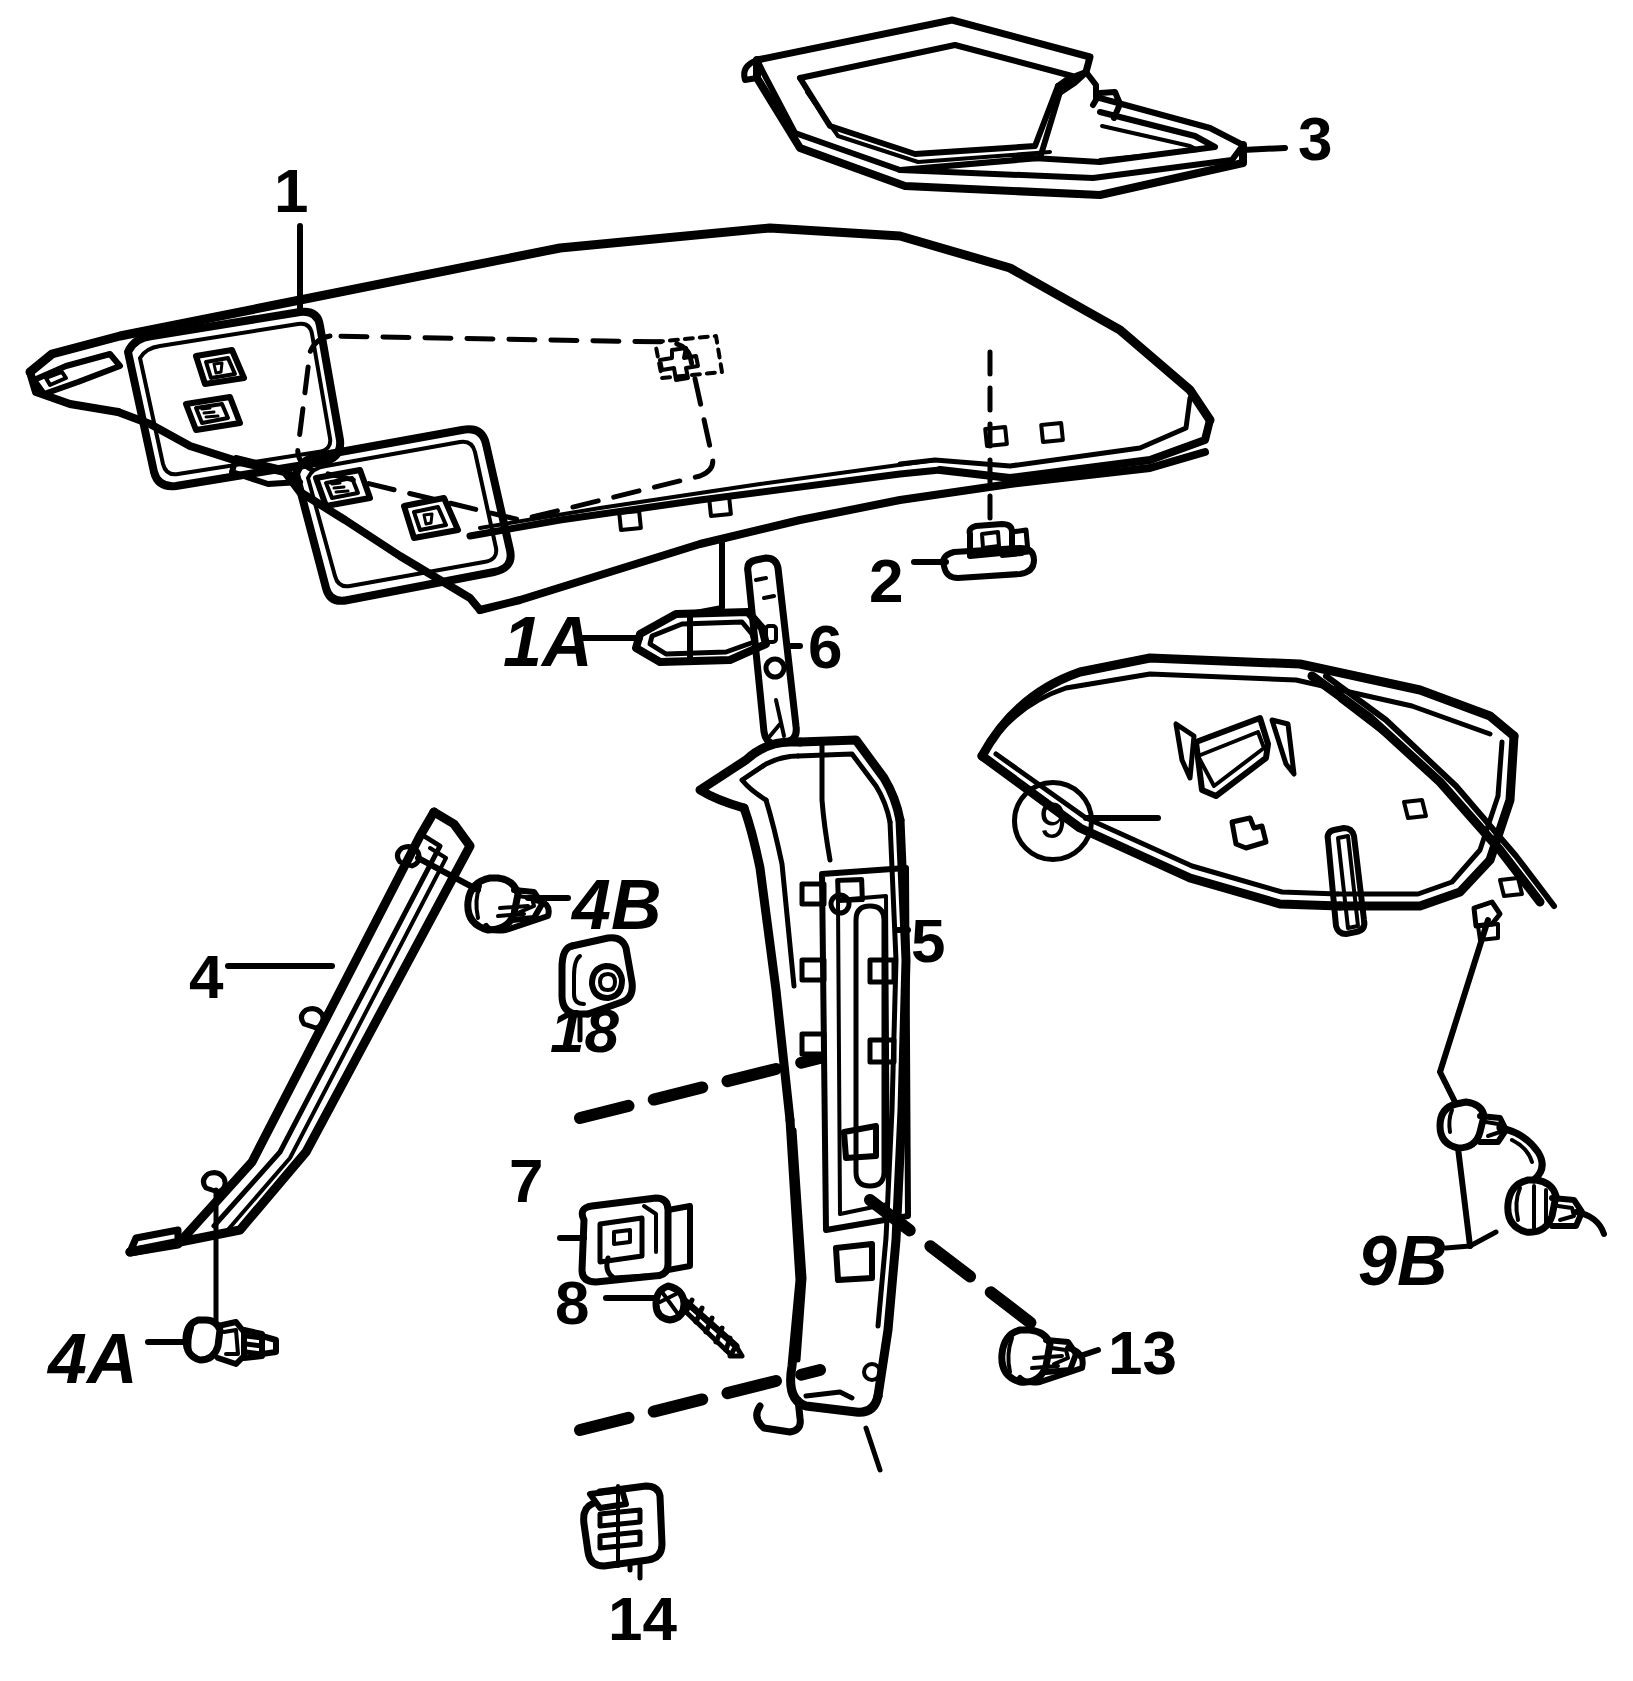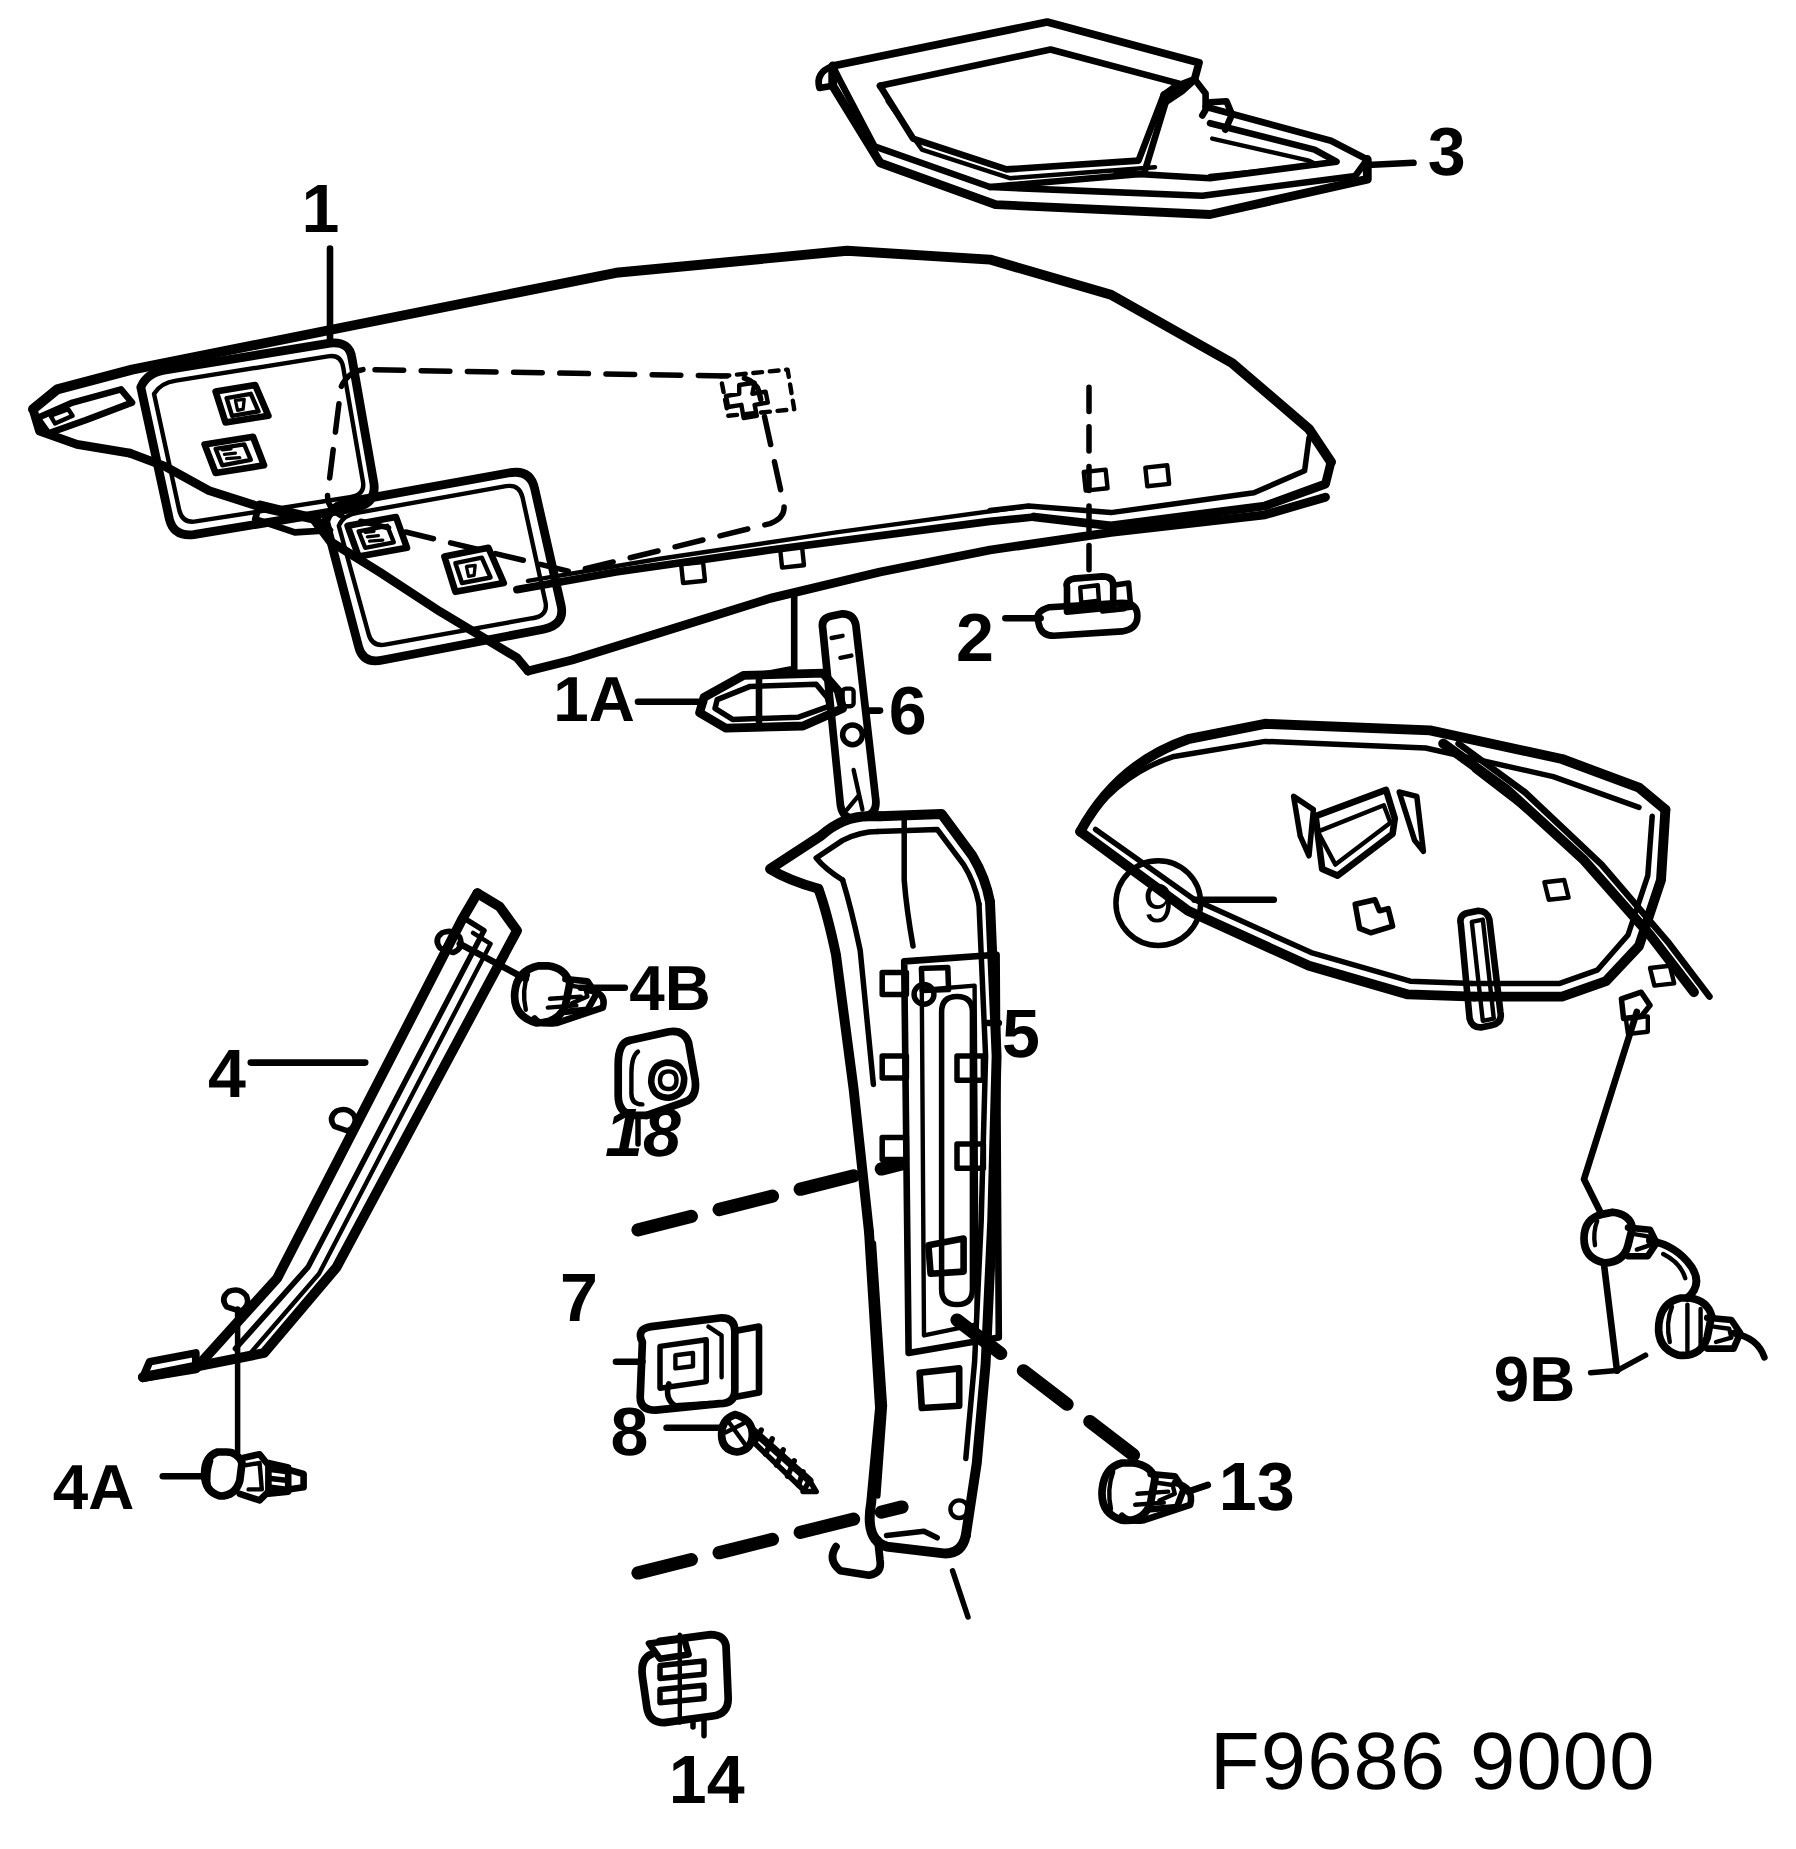--- a/index.html
+++ b/index.html
@@ -26,21 +26,21 @@
   .callout {
     position: absolute;
     font-family: "Liberation Sans", sans-serif;
     font-weight: bold;
     color: #000000;
     line-height: 1;
     white-space: nowrap;
     user-select: none;
   }
   .callout.sz-big { font-size: 62px; }
-  .callout.sz-mid { font-size: 58px; }
+  .callout.sz-mid { font-size: 70px; font-style: italic; }
   .callout.circled {
     font-size: 50px;
     width: 72px;
     height: 72px;
     border: 5px solid #000;
     border-radius: 50%;
     display: flex;
     align-items: center;
     justify-content: center;
     font-weight: normal;
@@ -399,15 +399,14 @@
   <div class="callout sz-mid" style="left:1358px; top:1208px;margin-top:18px;">9B</div>
 
   <div class="callout sz-big" style="left:555px; top:1272px;">8</div>
 
   <div class="callout sz-big" style="left:1108px; top:1322px;">13</div>
 
   <div class="callout sz-mid" style="left:48px; top:1324px;">4A</div>
 
   <div class="callout sz-big" style="left:608px; top:1588px;text-align:right;">14</div>
 
-  <div id="partnumber" style="left:1100px; top:1558px;">F9686 9000</div>
 
 </div>
 
 </body></html>

